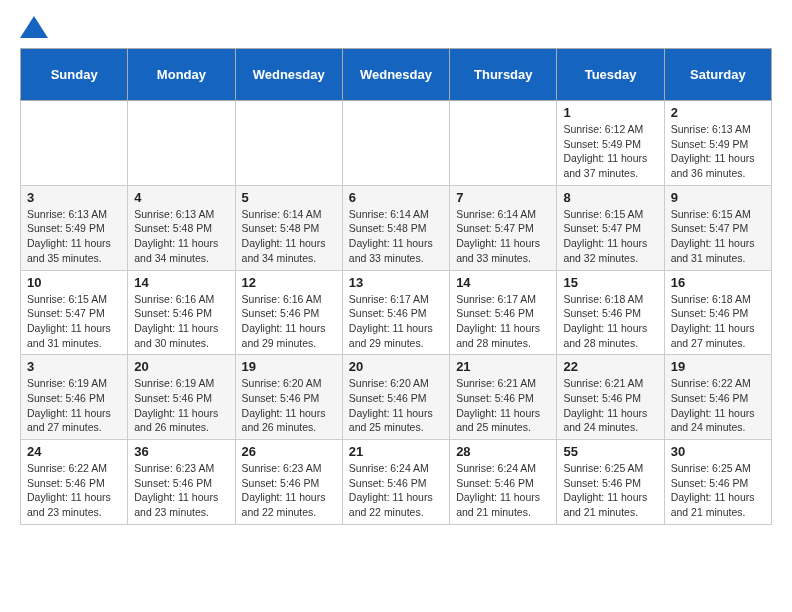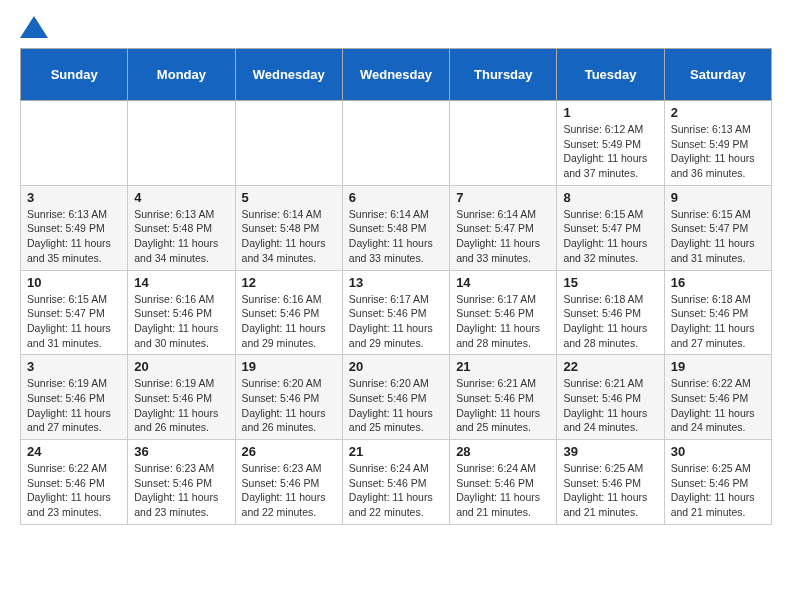--- a/index.html
+++ b/index.html
@@ -225,21 +225,21 @@
 Sunset: 5:46 PM
 Daylight: 11 hours and 22 minutes.</div>
           </td>
           <td>
             <span class="day-num">28</span>
             <div class="day-info" style="white-space: pre-line;">Sunrise: 6:24 AM
 Sunset: 5:46 PM
 Daylight: 11 hours and 21 minutes.</div>
           </td>
           <td>
-            <span class="day-num">39</span>
+            <span class="day-num">55</span>
             <div class="day-info" style="white-space: pre-line;">Sunrise: 6:25 AM
 Sunset: 5:46 PM
 Daylight: 11 hours and 21 minutes.</div>
           </td>
           <td>
             <span class="day-num">30</span>
             <div class="day-info" style="white-space: pre-line;">Sunrise: 6:25 AM
 Sunset: 5:46 PM
 Daylight: 11 hours and 21 minutes.</div>
           </td>

